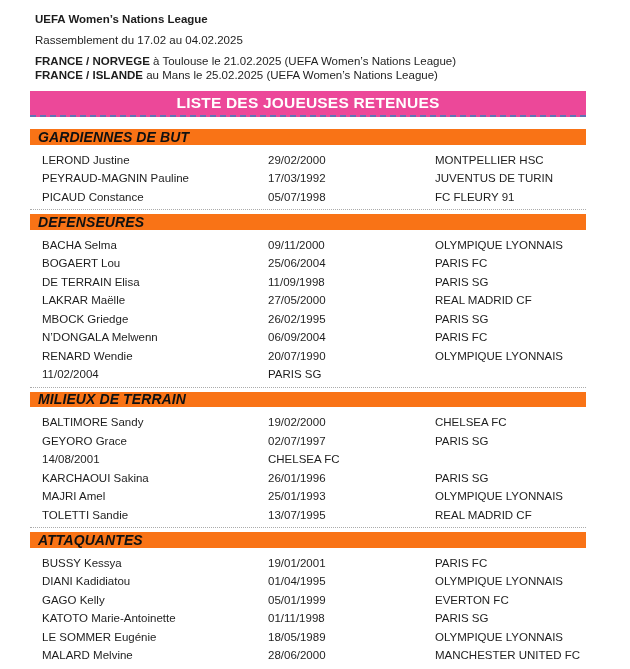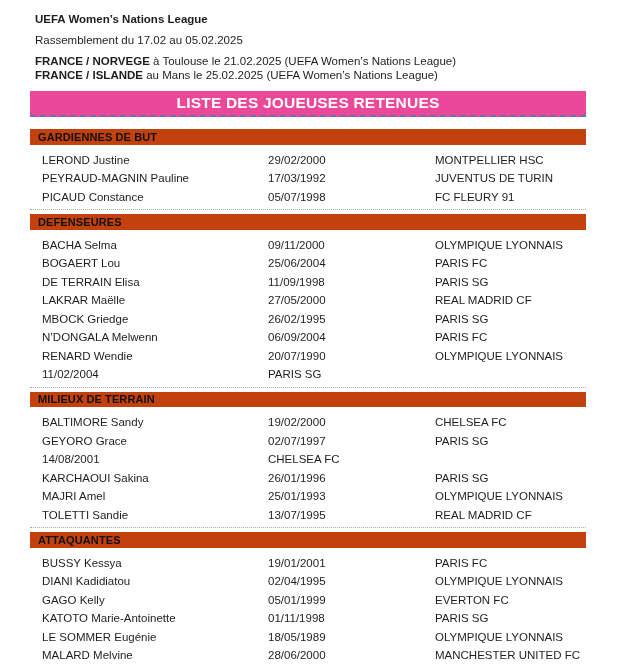--- a/index.html
+++ b/index.html
@@ -30,47 +30,48 @@
     text-align: center;
     font-weight: bold;
     font-size: 15.5px;
     line-height: 24px;
     letter-spacing: 0.2px;
   }
 
   
   .content { margin: 12px 0 0 30px; width: 556px; }
   .section-bar {
-    background: #c2410c;
-    font-size: 11px;
+    background: #f97316;
+    font-size: 14px;
     font-weight: bold;
     color: #111111;
     padding: 1.5px 8px;
     line-height: 12.5px;
     letter-spacing: 0.1px;
+    font-style: italic;
   }
   .rows { padding: 6px 0 3px 0; }
   .section:not(:last-child) .rows { border-bottom: 1px dotted #ababab; margin-bottom: 4px; }
   .row {
     display: grid;
     grid-template-columns: 226px 167px 1fr;
     padding-left: 12px;
     font-size: 11.5px;
     line-height: 18.5px;
     white-space: nowrap;
   }
 </style>
 </head>
 <body>
 
 <div class="page">
 
   <div class="doc-header">
     <div class="doc-title">UEFA Women’s Nations League</div>
-    <div class="doc-sub">Rassemblement du 17.02 au 05.02.2025</div>
+    <div class="doc-sub">Rassemblement du 17.02 au 04.02.2025</div>
     <div class="doc-matches">
       <div class="match-line">
         <span class="match-teams">FRANCE / NORVEGE</span>
         <span>à Toulouse le 21.02.2025 (UEFA Women’s Nations League)</span>
       </div>
       <div class="match-line">
         <span class="match-teams">FRANCE / ISLANDE</span>
         <span>au Mans le 25.02.2025 (UEFA Women’s Nations League)</span>
       </div>
     </div>
@@ -186,21 +187,21 @@
     <div class="section">
       <div class="section-bar">ATTAQUANTES</div>
       <div class="rows">
         <div class="row">
           <span>BUSSY Kessya</span>
           <span>19/01/2001</span>
           <span>PARIS FC</span>
         </div>
         <div class="row">
           <span>DIANI Kadidiatou</span>
-          <span>02/04/1995</span>
+          <span>01/04/1995</span>
           <span>OLYMPIQUE LYONNAIS</span>
         </div>
         <div class="row">
           <span>GAGO Kelly</span>
           <span>05/01/1999</span>
           <span>EVERTON FC</span>
         </div>
         <div class="row">
           <span>KATOTO Marie-Antoinette</span>
           <span>01/11/1998</span>

